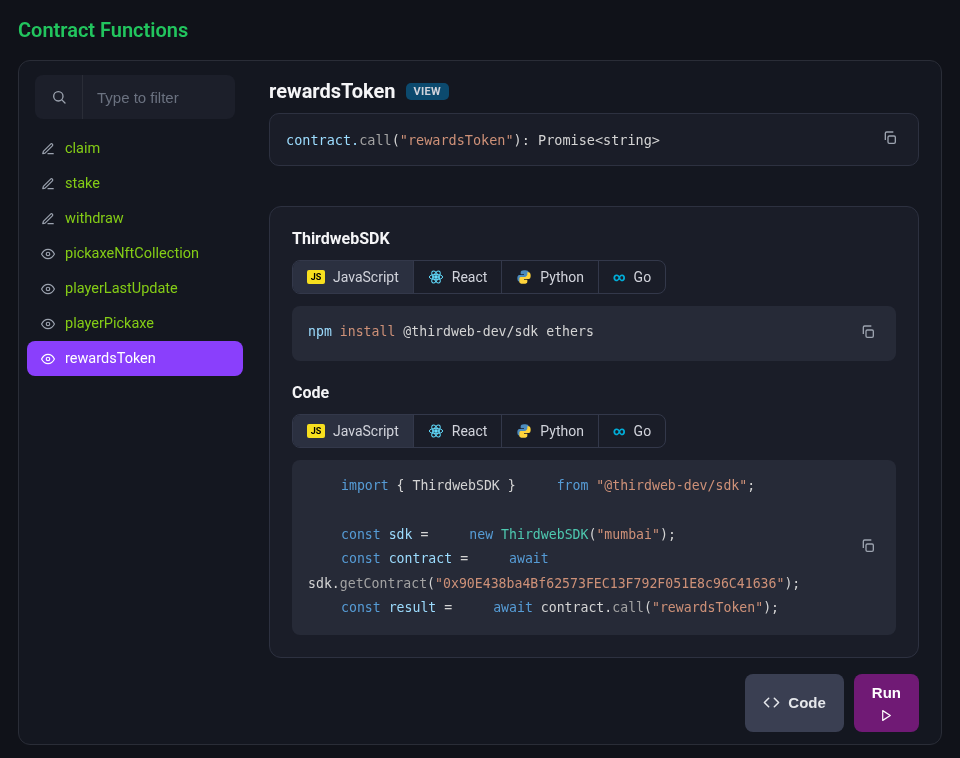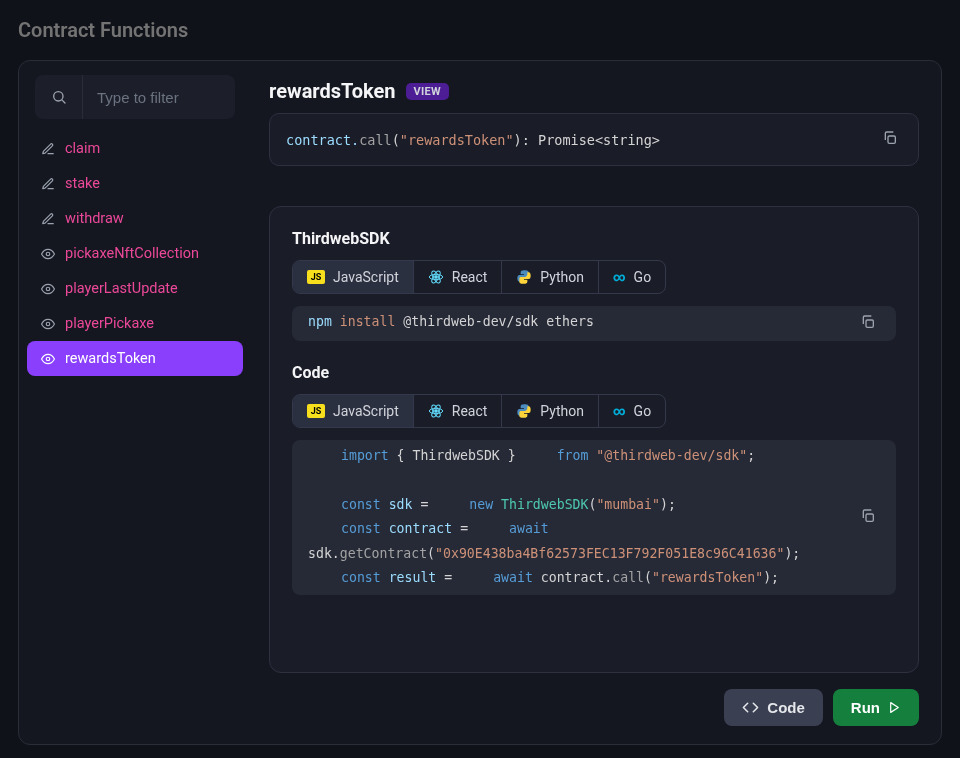--- a/index.html
+++ b/index.html
@@ -9,21 +9,21 @@
       color: #e5e7eb;
       width: 960px;
       height: 758px;
       overflow: hidden;
       padding: 18px;
     }
     .page-title {
       font-size: 20px;
       font-weight: 600;
       margin-bottom: 18px;
-      color: #737373;
+      color: #22c55e;
     }
     .shell {
       display: flex;
       border: 1px solid #2a2d37;
       border-radius: 12px;
       height: 685px;
       background: #141720;
     }
     .sidebar {
       width: 232px;
@@ -57,37 +57,37 @@
     }
     .search-input::placeholder { color: #6b7280; }
     .fn-list { list-style: none; margin-top: 4px; }
     .fn-item {
       display: flex;
       align-items: center;
       gap: 10px;
       padding: 9px 14px;
       border-radius: 8px;
       font-size: 14.5px;
-      color: #ec4899;
+      color: #84cc16;
       cursor: pointer;
     }
     .fn-item.active { background: #8a3ffc; color: #fff; }
     .fn-icon { display: inline-flex; width: 14px; height: 14px; color: #9ca3af; }
     .fn-item.active .fn-icon { color: #fff; }
 
     .main {
       flex: 1;
       padding: 18px 22px 18px 18px;
       display: flex;
       flex-direction: column;
     }
     .fn-header { display: flex; align-items: center; gap: 10px; margin-bottom: 10px; }
     .fn-name { font-size: 20px; font-weight: 700; color: #f5f5f7; }
     .badge {
-      background: #4c1d95;
+      background: #0c4a6e;
       color: #d1d3db;
       padding: 2px 8px;
       border-radius: 5px;
       font-size: 11px;
       font-weight: 700;
       letter-spacing: 0.3px;
     }
 
     .sig-box {
       border: 1px solid #2d3140;
@@ -145,21 +145,21 @@
     .lang-badge {
       display: inline-flex; align-items: center; justify-content: center;
       width: 18px; height: 14px; font-size: 9px; font-weight: 700;
       background: #f7df1e; color: #000; border-radius: 2px;
     }
     .react-icon, .python-icon, .go-icon { display: inline-flex; }
 
     .code-box {
       background: #262a37;
       border-radius: 8px;
-      padding: 4px 16px;
+      padding: 14px 16px;
       display: flex;
       justify-content: space-between;
       font-family: ui-monospace, "SF Mono", Menlo, Consolas, monospace;
       font-size: 13.2px;
       line-height: 1.85;
       margin-bottom: 22px;
     }
     .code-box:last-of-type { margin-bottom: 0; }
 
     .tok-kw { color: #569cd6; margin-left: 33px; }
@@ -180,21 +180,21 @@
       align-items: center;
       gap: 8px;
       padding: 10px 18px;
       border-radius: 8px;
       font-size: 15px;
       font-weight: 600;
       border: none;
       cursor: pointer;
     }
     .btn-secondary { background: #3a3f52; color: #e5e7eb; }
-    .btn-primary { background: #15803d; color: #fff; }
+    .btn-primary { background: #701a75; color: #fff; flex-direction: column; }
   </style>
 </head>
 <body>
 
 <div class="page-title">Contract Functions</div>
 
 <div class="shell">
   <aside class="sidebar">
     <div class="search-wrap">
       <div class="search-icon-box">

